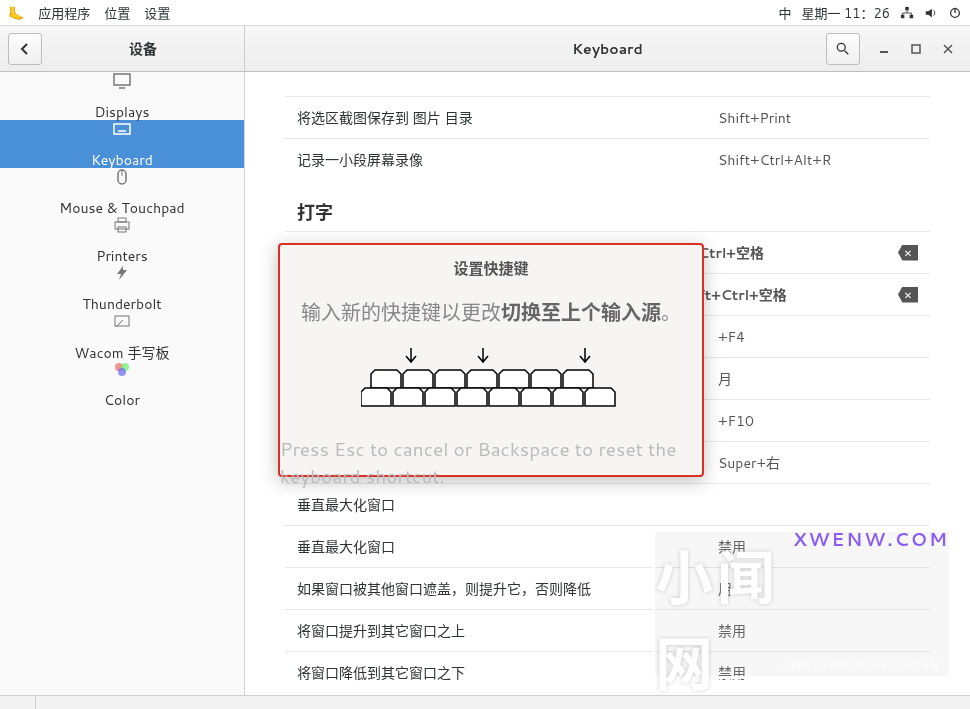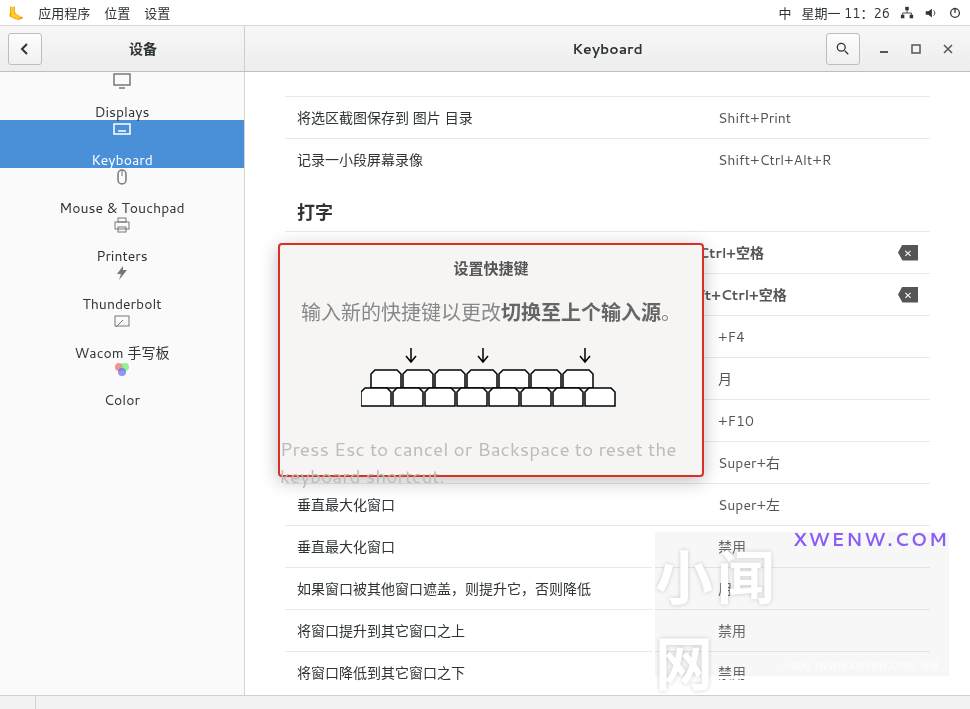--- a/index.html
+++ b/index.html
@@ -227,21 +227,20 @@
       <div class="sc-row">
         <span class="label"></span>
         <span class="key">+F10</span>
       </div>
       <div class="sc-row">
         <span class="label">在右侧查看分割</span>
         <span class="key">Super+右</span>
       </div>
       <div class="sc-row">
         <span class="label">垂直最大化窗口</span>
-        <span class="key">Super+左</span>
       </div>
       <div class="sc-row">
         <span class="label">垂直最大化窗口</span>
         <span class="key">禁用</span>
       </div>
       <div class="sc-row">
         <span class="label">如果窗口被其他窗口遮盖，则提升它，否则降低</span>
         <span class="key">用</span>
       </div>
       <div class="sc-row">

